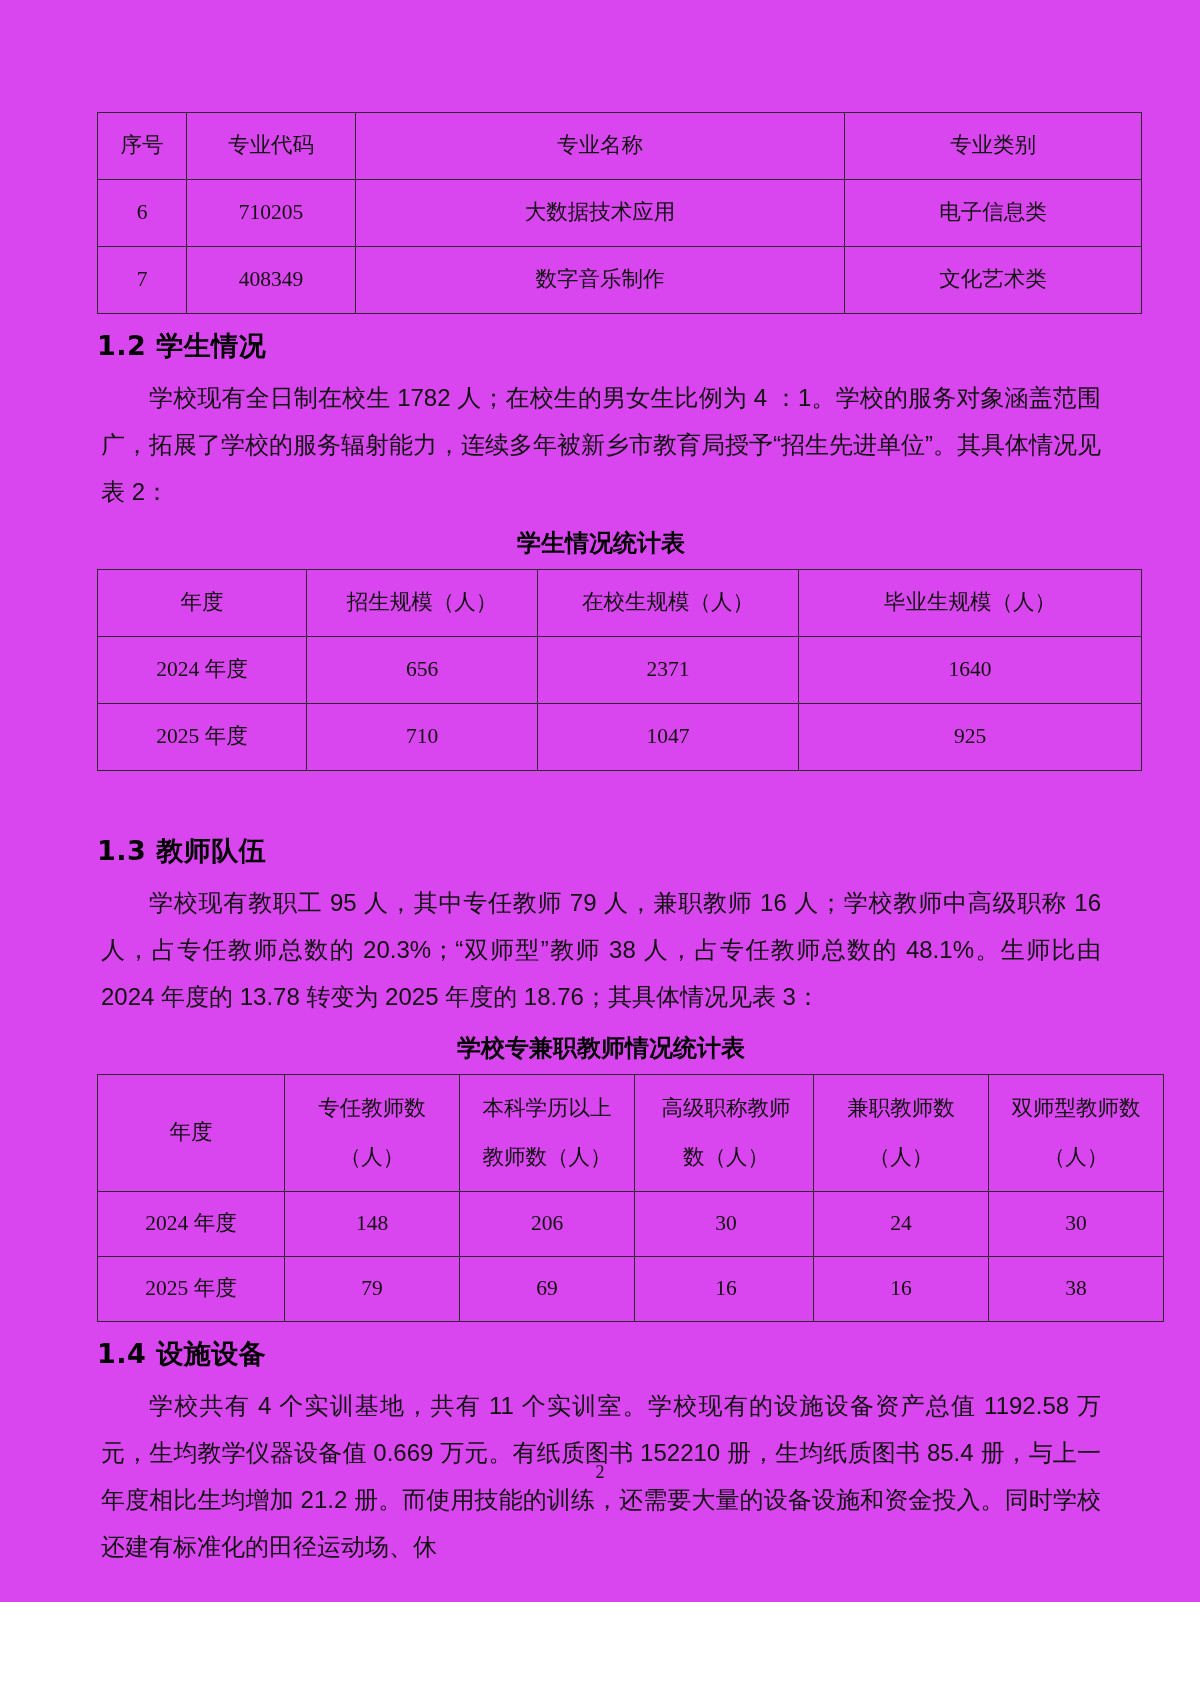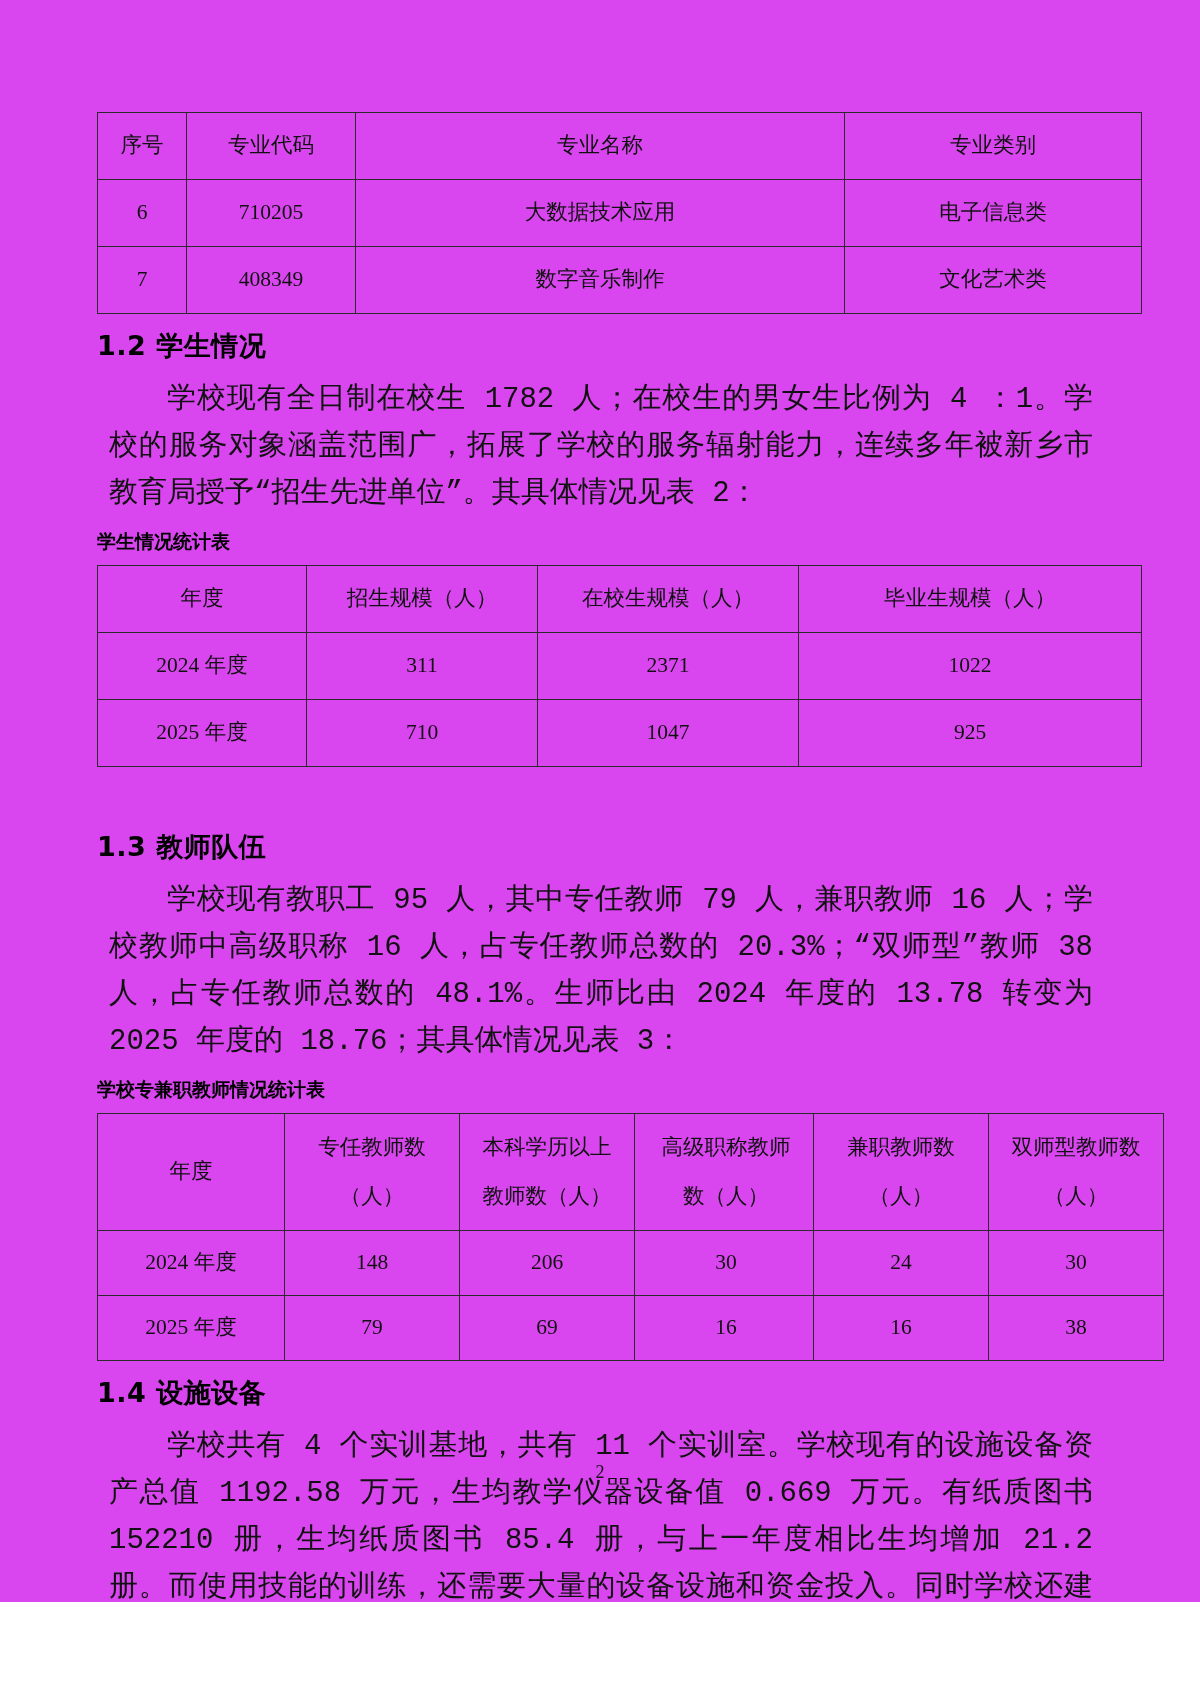--- a/index.html
+++ b/index.html
@@ -82,34 +82,34 @@
   
   h2.section-heading {
     font-family: "DejaVu Sans", "Liberation Sans", sans-serif;
     font-size: 27px;
     font-weight: bold;
     margin: 14px 0 10px 0;
     letter-spacing: 0.5px;
     color: #000;
   }
   p.body-text {
-    font-family: Liberation Mono, monospace;
-    font-size: 29px;
+    font-family: Liberation Sans, sans-serif;
+    font-size: 24px;
     line-height: 47px;
-    margin: 12px;
+    margin: 4px;
     text-align: justify;
     text-justify: inter-ideograph;
     text-indent: 2em;
     color: #111;
   }
   .table-caption {
     font-family: Liberation Mono, monospace;
     font-weight: bold;
-    font-size: 19px;
-    text-align: left;
+    font-size: 24px;
+    text-align: center;
     margin: 12px 0 10px 0;
     color: #000;
   }
   .gap-lg { height: 48px; }
 
   .page-number {
     position: absolute;
     left: 0;
     right: 0;
     top: 1462px;
@@ -156,23 +156,23 @@
     <table class="doc-table tbl-students">
       <tbody>
         <tr>
           <td class="c0">年度</td>
           <td class="c1">招生规模（人）</td>
           <td class="c2">在校生规模（人）</td>
           <td class="c3">毕业生规模（人）</td>
         </tr>
         <tr>
           <td class="c0">2024 年度</td>
-          <td class="c1">311</td>
+          <td class="c1">656</td>
           <td class="c2">2371</td>
-          <td class="c3">1022</td>
+          <td class="c3">1640</td>
         </tr>
         <tr>
           <td class="c0">2025 年度</td>
           <td class="c1">710</td>
           <td class="c2">1047</td>
           <td class="c3">925</td>
         </tr>
       </tbody>
     </table>
 

